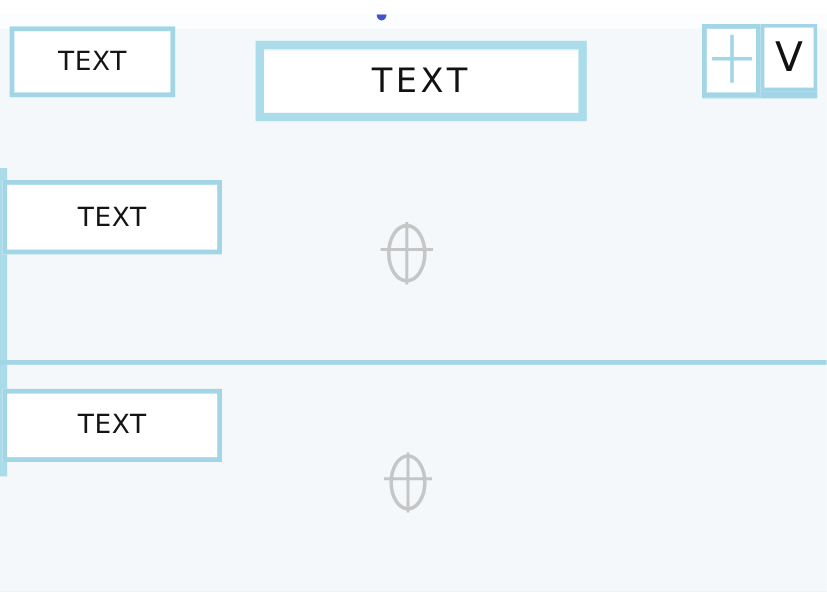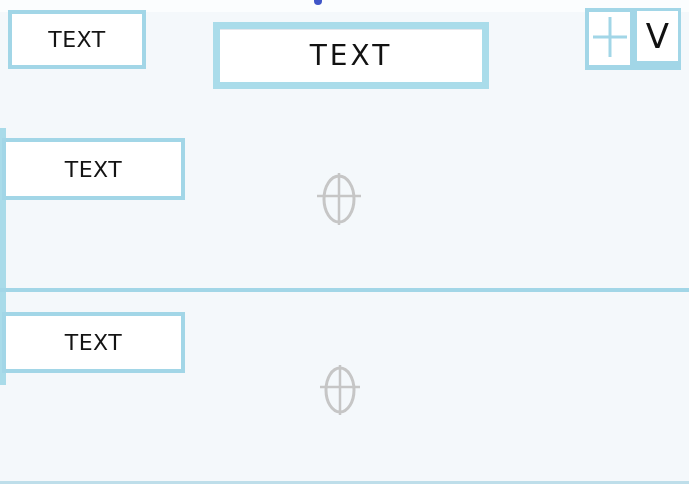--- a/index.html
+++ b/index.html
@@ -2,21 +2,21 @@
 <html><head>
 <meta charset="utf-8">
 <style>
   * { margin: 0; padding: 0; box-sizing: border-box; }
   html, body { background: #ffffff; }
   body {
     font-family: "DejaVu Sans", "Liberation Sans", sans-serif;
     width: 689px; height: 493px; position: relative; overflow: hidden;
   }
   .canvas {
-    position: absolute; left: 0; top: 0; width: 689px; height: 372px;
+    position: absolute; left: 0; top: 12px; width: 689px; height: 372px;
     background: #ffffff;
   }
   .panel {
     position: absolute; left: 0; top: 0; width: 689px; height: 484px;
     background: #f4f8fb;
     border-bottom: 3px solid #bedeea;
   }
   .top-strip {
     position: absolute; left: 0; top: 0; width: 689px; height: 12px;
     background: #fbfdfe;

